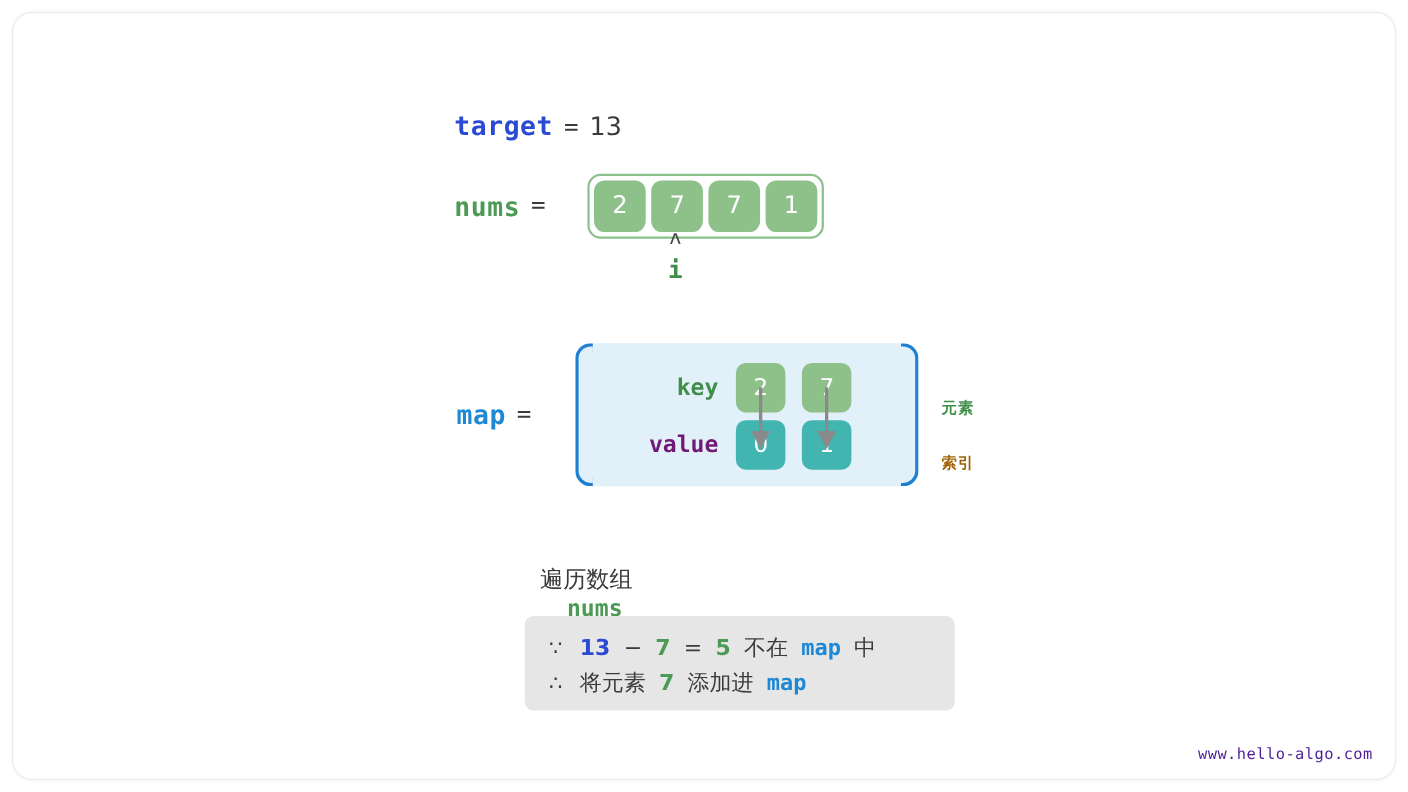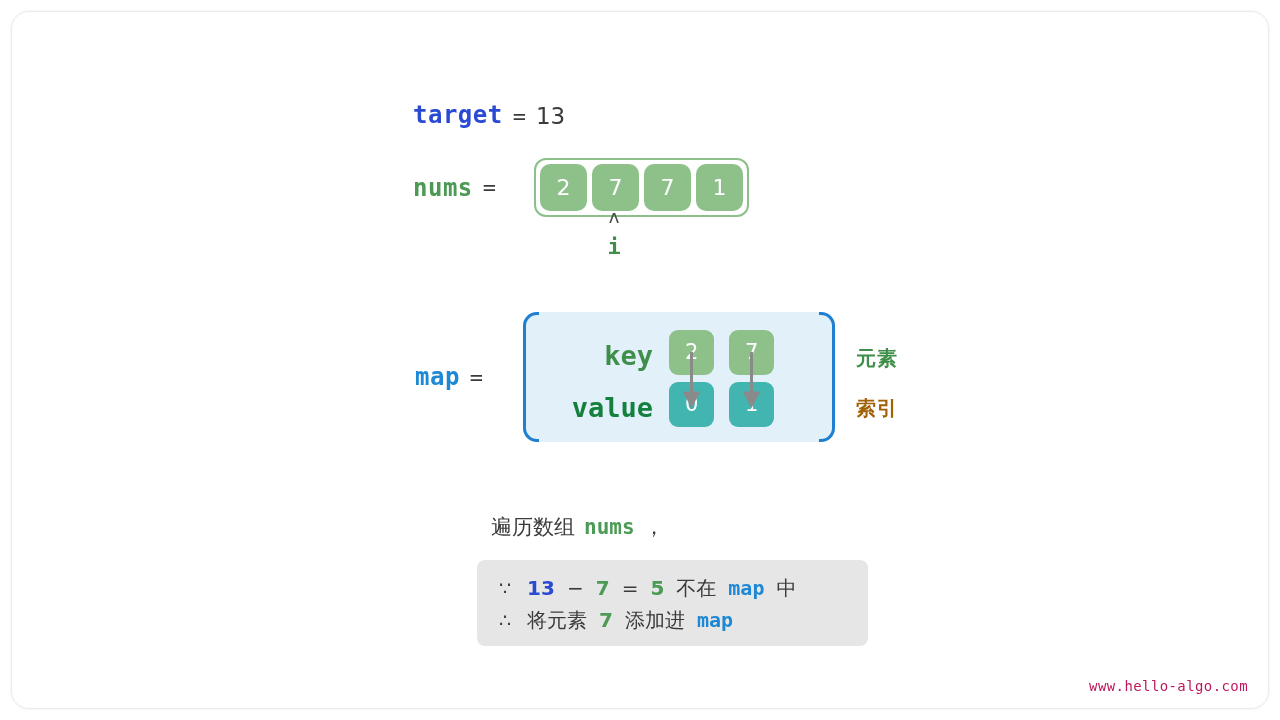--- a/index.html
+++ b/index.html
@@ -168,27 +168,27 @@
     position: absolute;
     left: 0;
     top: 0;
     width: 312px;
     height: 130px;
   }
   .row-label {
     position: absolute;
     font-family: "DejaVu Sans Mono", monospace;
     font-weight: bold;
-    font-size: 27px;
+    font-size: 21px;
     text-align: right;
     width: 110px;
     left: 20px;
   }
   .row-label.key   { top: 28px; color: #3f8f4a; }
-  .row-label.value { top: 80px; color: #15803d; }
+  .row-label.value { top: 80px; color: #701a75; }
 
   .mcell {
     position: absolute;
     width: 45px;
     height: 45px;
     border-radius: 9px;
     display: flex;
     align-items: center;
     justify-content: center;
     color: #ffffff;
@@ -206,40 +206,41 @@
     top: 0;
     left: 0;
     width: 312px;
     height: 130px;
     pointer-events: none;
   }
 
   .side-labels {
     position: absolute;
     left: 856px;
-    top: 333px;
-    font-family: "DejaVu Sans", sans-serif;
-    font-weight: bold;
-    font-size: 20px;
+    top: 346px;
+    font-family: "DejaVu Sans", sans-serif;
+    font-weight: bold;
+    font-size: 14px;
   }
   .side-labels div { line-height: 50px; letter-spacing: 1px; }
   .lbl-element { color: #3f8f4a; }
   .lbl-index   { color: #a16207; }
 
   
   .caption {
     position: absolute;
     left: 491px;
     top: 513px;
     font-family: "DejaVu Sans", sans-serif;
     font-size: 21px;
     color: #3b3b3b;
     white-space: pre;
     display: flex;
-    align-items: center;
+    align-items: flex-end;
+    flex-direction: column;
   }
   .caption .kw {
     font-family: "DejaVu Sans Mono", monospace;
     font-weight: bold;
     font-size: 21px;
     color: #4c9a55;
     margin: 0 9px;
   }
 
   
@@ -271,21 +272,21 @@
   .t-map   { color: #1e88d5; font-family: "DejaVu Sans Mono", monospace; font-weight: bold; }
   .t-dark  { color: #3b3b3b; }
 
   
   .watermark {
     position: absolute;
     right: 32px;
     bottom: 26px;
     font-family: "DejaVu Sans Mono", monospace;
     font-size: 14px;
-    color: #be185d;
+    color: #4c1d95;
     letter-spacing: 0.4px;
   }
 </style>
 </head>
 <body>
 
 <div id="canvas">
   <div class="card"></div>
 
   <div class="target-row">

